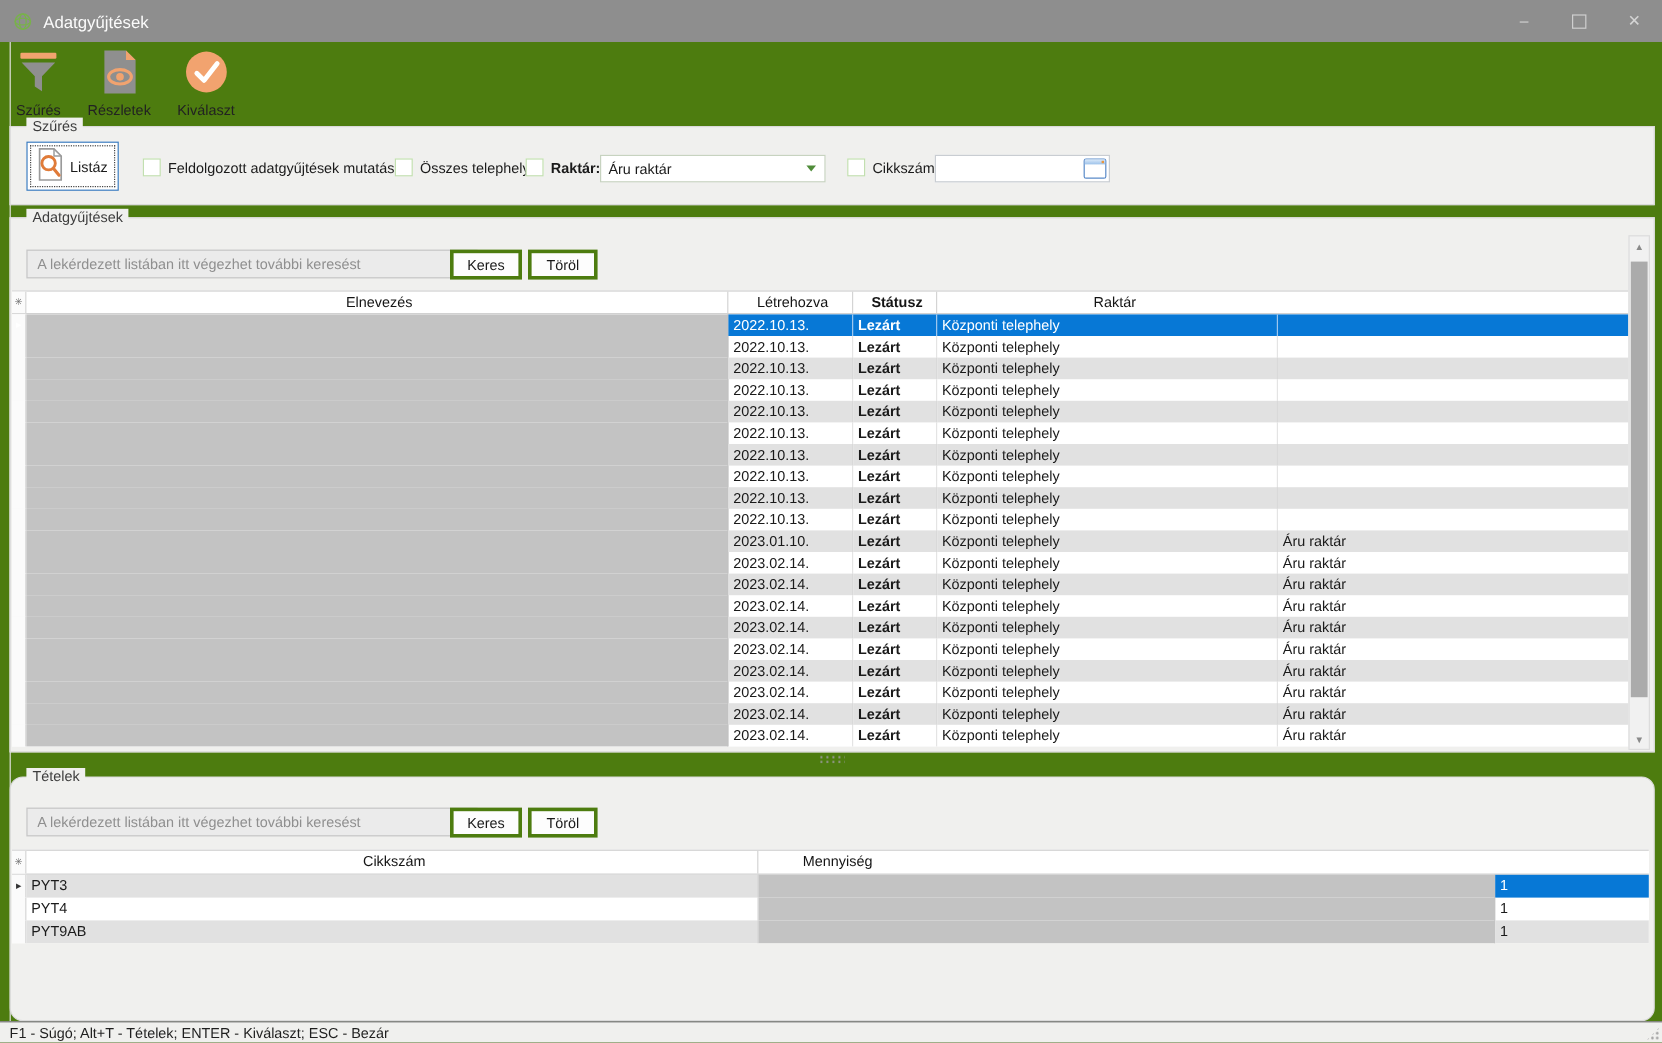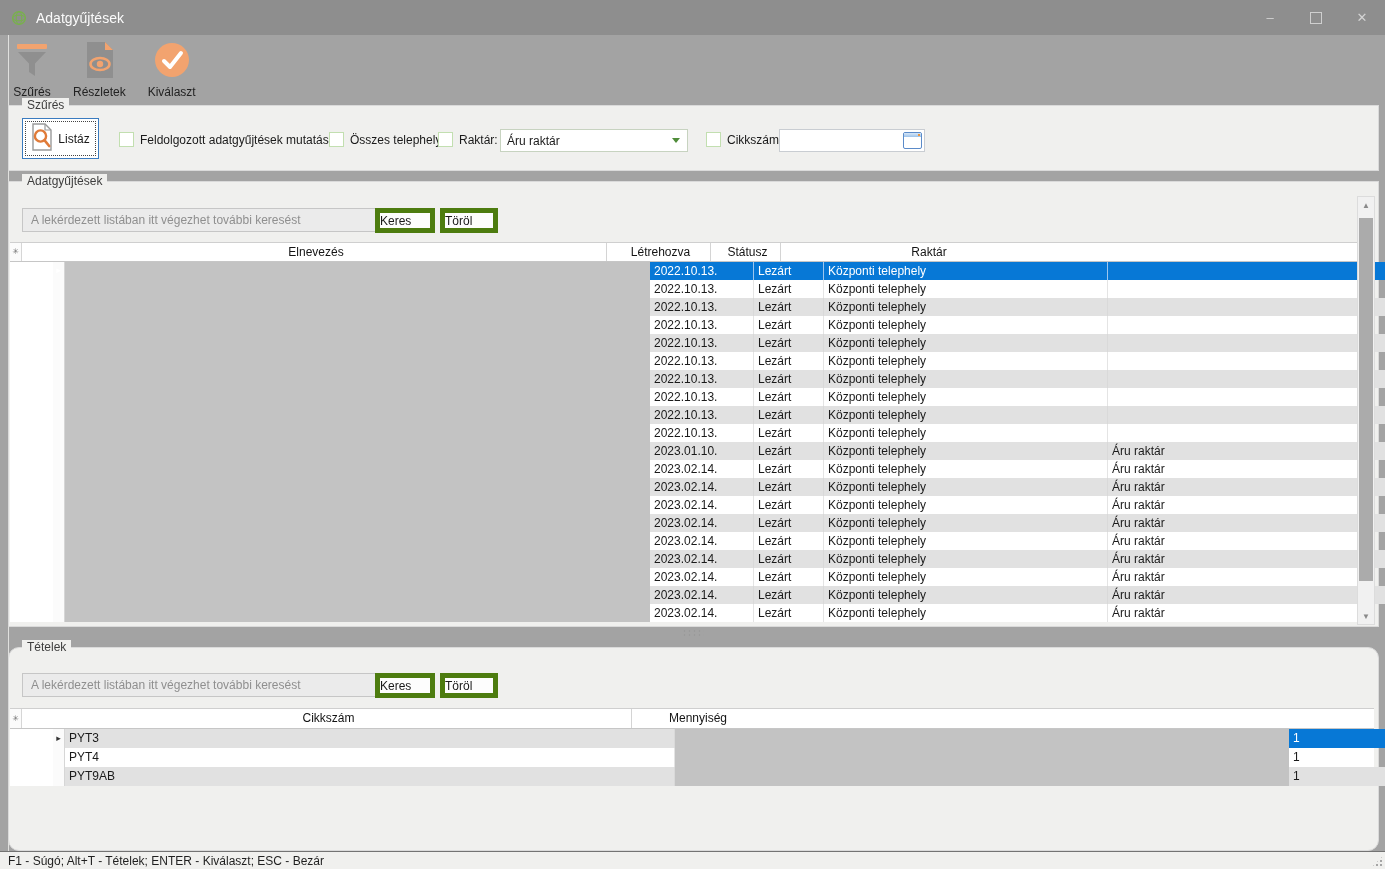--- a/index.html
+++ b/index.html
@@ -1,17 +1,17 @@
 <!DOCTYPE html>
 <html><head>
 <meta charset="utf-8">
 <style>
   html,body{margin:0;padding:0;}
   body{font-family:"Liberation Sans", sans-serif; background:#5a5a5a;}
-  .window{position:relative;width:1385px;height:869px;background:#a3a3a3;overflow:hidden;font-size:12px;color:#1a1a1a;}
+  .window{position:relative;width:1385px;height:869px;background:#4d7c0f;overflow:hidden;font-size:12px;color:#1a1a1a;}
 
   
   .titlebar{position:absolute;left:0;top:0;width:100%;height:35px;background:#8e8e8e;display:flex;align-items:center;}
   .titlebar .app-icon{margin-left:11px;width:16px;height:16px;flex:none;}
   .titlebar .title{margin-left:9px;color:#fbfbfb;font-size:14px;}
   .win-controls{margin-left:auto;display:flex;height:100%;}
   .win-btn{width:46px;height:100%;display:flex;align-items:center;justify-content:center;color:#d4d4d4;font-size:13px;}
   .maxbox{width:10px;height:10px;border:1px solid #cfcfcf;}
 
   
@@ -35,39 +35,39 @@
   .text-input{position:absolute;top:23px;height:23px;background:#fff;border:1px solid #c9cdd2;box-sizing:border-box;display:flex;align-items:center;}
   .text-input input{border:none;outline:none;background:transparent;flex:1;height:100%;padding:0 4px;font:inherit;min-width:0;}
   .win-ico{width:17px;height:15px;border:1px solid #5b8bc9;border-radius:2px;background:#fff;margin-right:2px;position:relative;flex:none;}
   .win-ico::before{content:"";position:absolute;left:0;top:0;right:0;height:4px;background:linear-gradient(#d7e7f8,#9cc2ea);}
   .win-ico::after{content:"";position:absolute;right:1px;top:1px;width:2px;height:2px;background:#e8953f;}
 
   
   .find-box{position:absolute;height:24px;width:376px;background:#ebebeb;border:1px solid #c6c6c6;box-sizing:border-box;}
   .find-box input{width:100%;height:100%;border:none;outline:none;background:transparent;padding:0 8px;font:inherit;color:#5a5a5a;box-sizing:border-box;}
   .find-box input::placeholder{color:#8f8f8f;opacity:1;}
-  .btn{position:absolute;height:25px;background:#fdfdfd;border:5px solid #4d7c0f;box-sizing:border-box;display:flex;align-items:center;justify-content:flex-start;font-size:12px;color:#1a1a1a;}
+  .btn{position:absolute;height:25px;background:#fdfdfd;border:3px solid #4d7c0f;box-sizing:border-box;display:flex;align-items:center;justify-content:center;font-size:12px;color:#1a1a1a;}
 
   
   .grid{position:absolute;background:#fff;}
   .thead{display:flex;background:#fff;border-top:1px solid #cfcfcf;border-bottom:1px solid #c6c6c6;box-sizing:border-box;}
   .th{height:18px;line-height:18px;padding-left:4px;border-right:1px solid #d4d4d4;box-sizing:border-box;color:#141414;overflow:hidden;white-space:nowrap;text-align:center;}
   .th.sel-h{text-align:center;padding-left:0;font-size:8px;color:#6e6e6e;}
-  .trow{display:flex;background:#fff;padding-left:43px;}
+  .trow{display:flex;background:#fff;}
   .cell{height:18px;line-height:18px;padding-left:4px;border-right:1px solid #e4e4e4;box-sizing:border-box;overflow:hidden;white-space:nowrap;}
   .right{text-align:left;padding-right:5px;}
   .trow.stripe .cell{background:#e1e1e1;border-right-color:#d9d9d9;}
   .trow.sel-row .cell{background:#0778d6;color:#fff;border-right-color:#9dc6ee;}
   .cell.redacted{background:#c3c3c3 !important;border-right-color:#c3c3c3 !important;color:transparent;}
   .cell.sel-cell{background:#0778d6 !important;color:#fff !important;}
   .c-sel{width:12px;padding:0;flex:none;background:#fbfbfb !important;border-right:1px solid #d6d6d6 !important;text-align:center;font-size:9px;line-height:17px;color:#333;}
   
   .c-name{width:585px;flex:none;}
   .c-created{width:104px;flex:none;}
-  .c-status{width:70px;flex:none;}
+  .c-status{width:70px;flex:none;font-weight:bold;}
   .c-site{width:284px;flex:none;}
   .c-wh{width:292px;flex:none;border-right:none;}
   
   .c-itemno{width:610px;flex:none;}
   .c-item{width:614px;flex:none;}
   .c-qty{width:128px;flex:none;border-right:none;}
   .items-grid .cell,.items-grid .th{height:19px;line-height:19px;}
 
   
   .vscroll{position:absolute;width:18px;background:#f1f1f1;border:1px solid #dcdcdc;box-sizing:border-box;}
@@ -162,21 +162,21 @@
     </div>
 
     <div class="cbgroup" style="left:110px;">
       <span class="checkbox"></span>
       <span class="cb-label">Feldolgozott adatgyűjtések mutatása</span>
     </div>
     <div class="cbgroup" style="left:320px;">
       <span class="checkbox"></span>
       <span class="cb-label">Összes telephely</span>
     </div>
-    <div class="cbgroup" style="left:429px;">
+    <div class="cbgroup" style="left:429px;font-weight:bold;">
       <span class="checkbox"></span>
       <span class="cb-label">Raktár:</span>
     </div>
     <div class="combo" style="left:491px;">
       <span>Áru raktár</span>
       <span class="arrow"></span>
     </div>
     <div class="cbgroup" style="left:697px;">
       <span class="checkbox"></span>
       <span class="cb-label">Cikkszám:</span>

